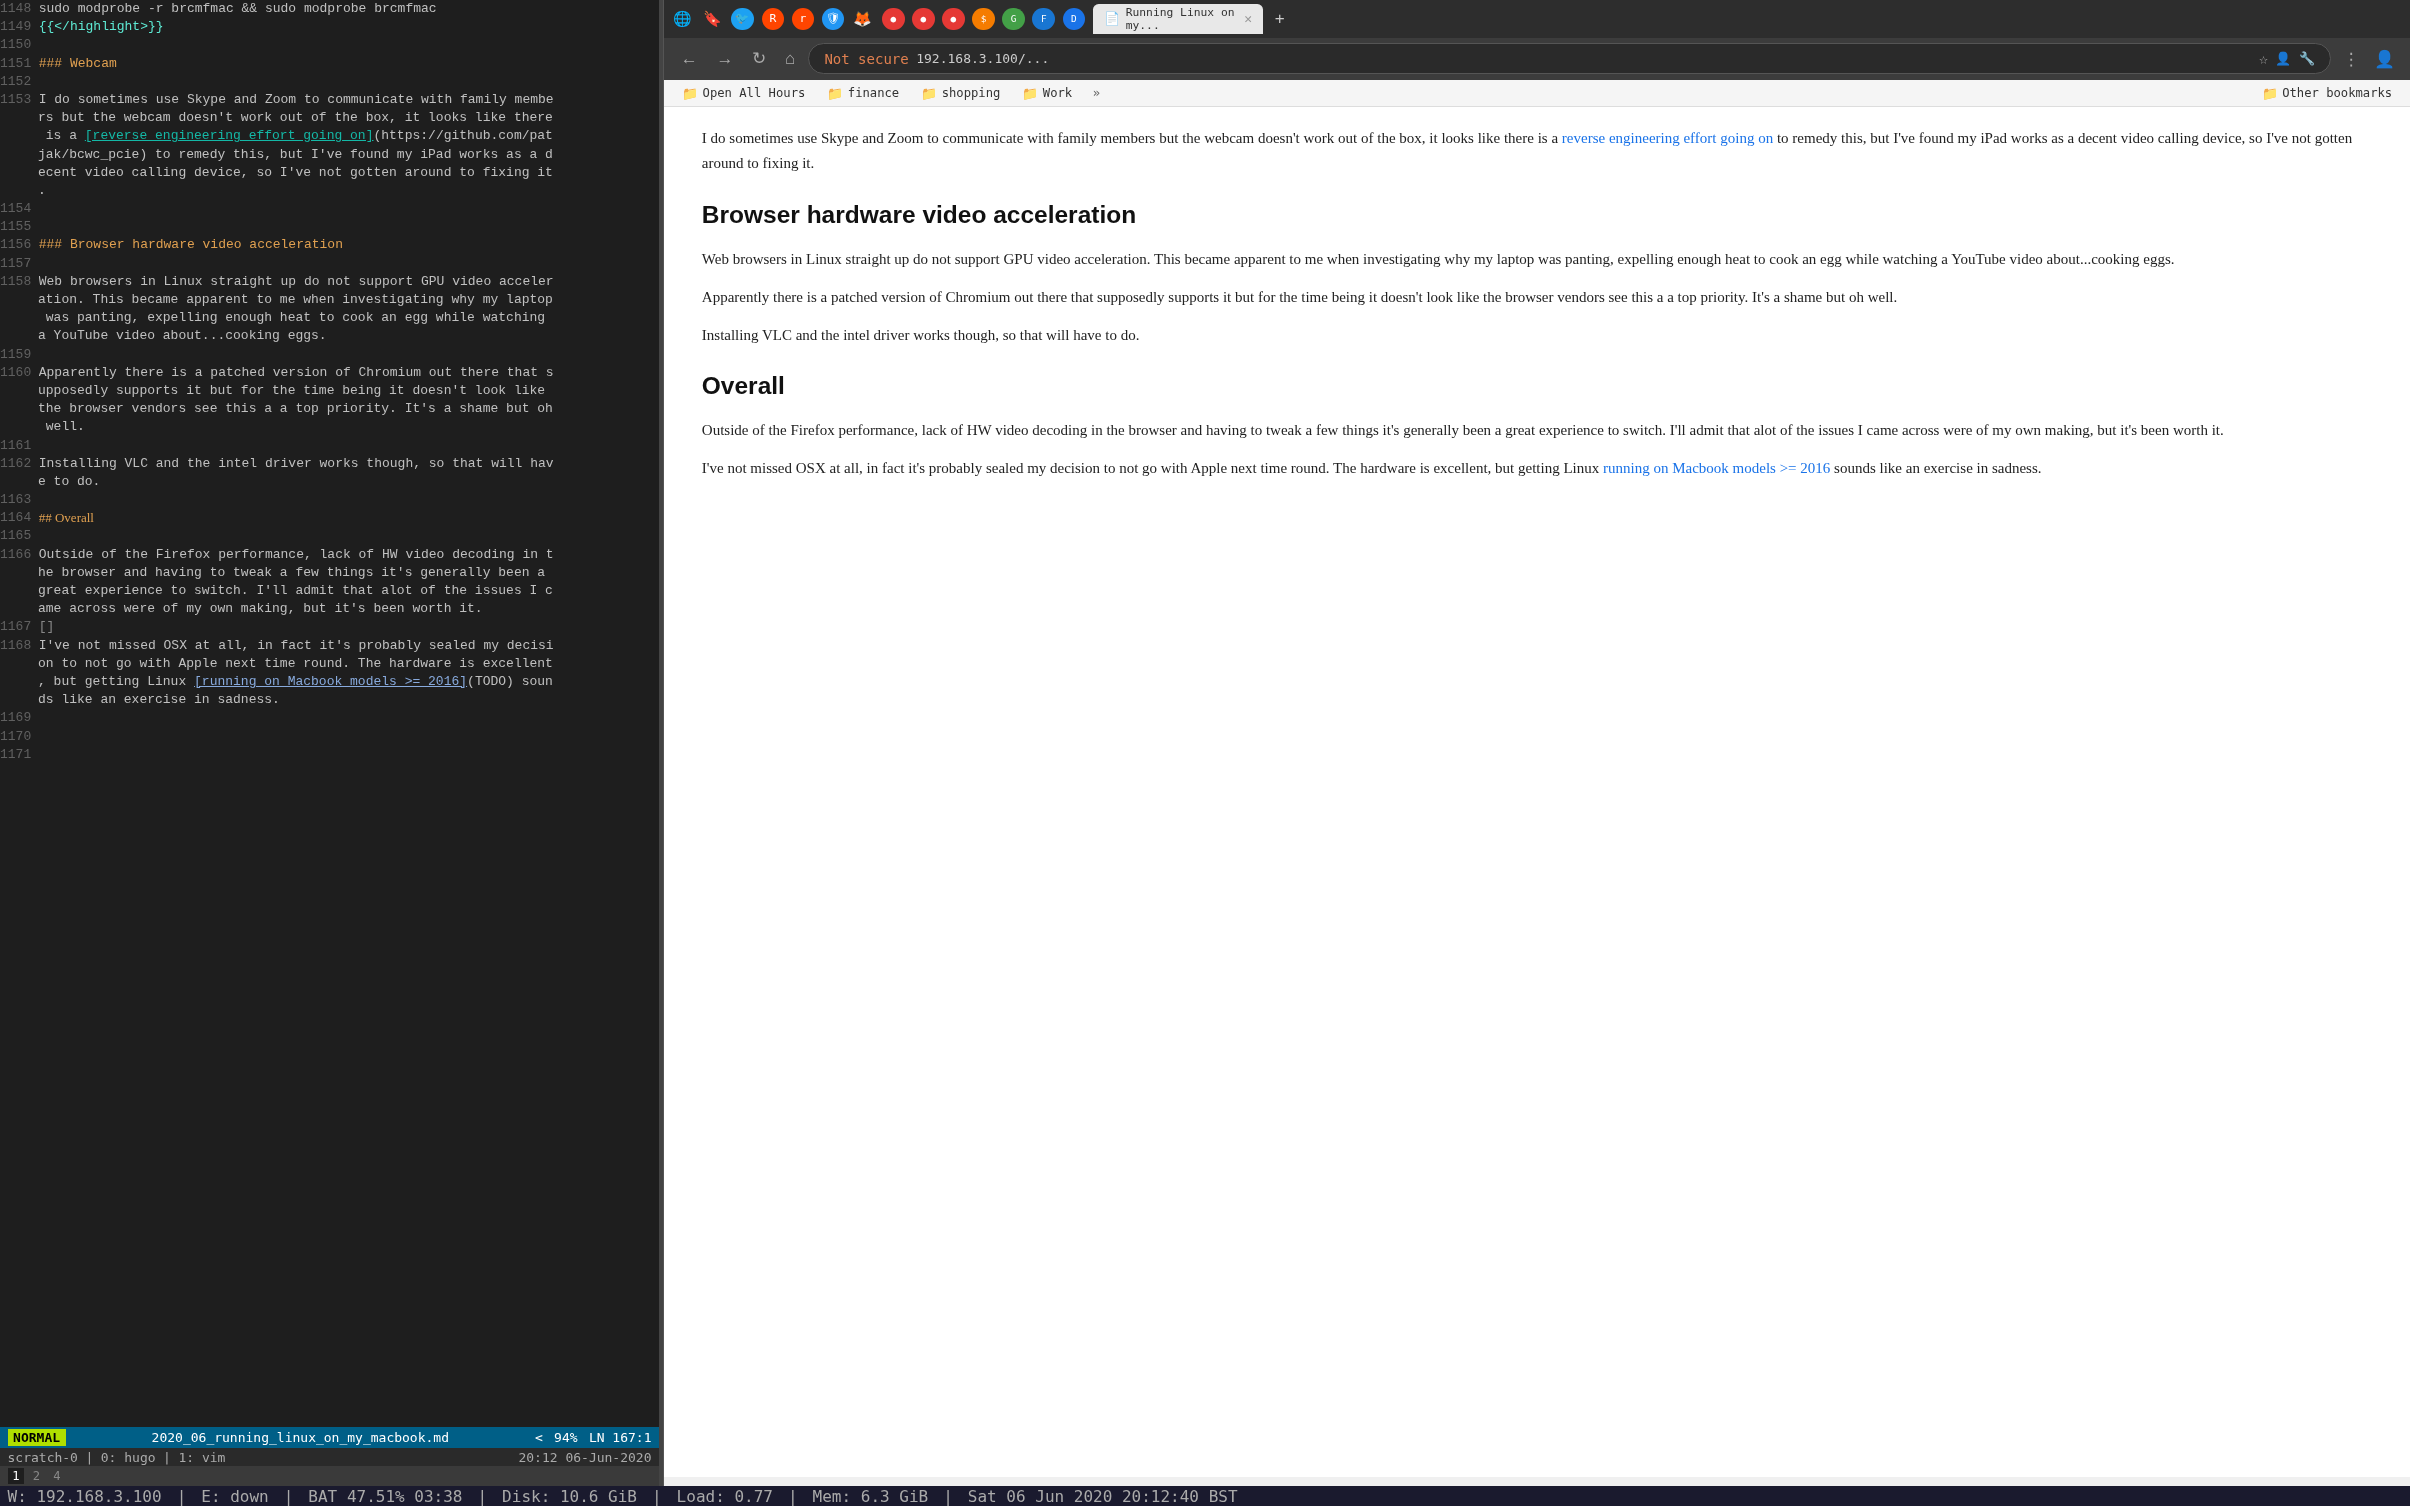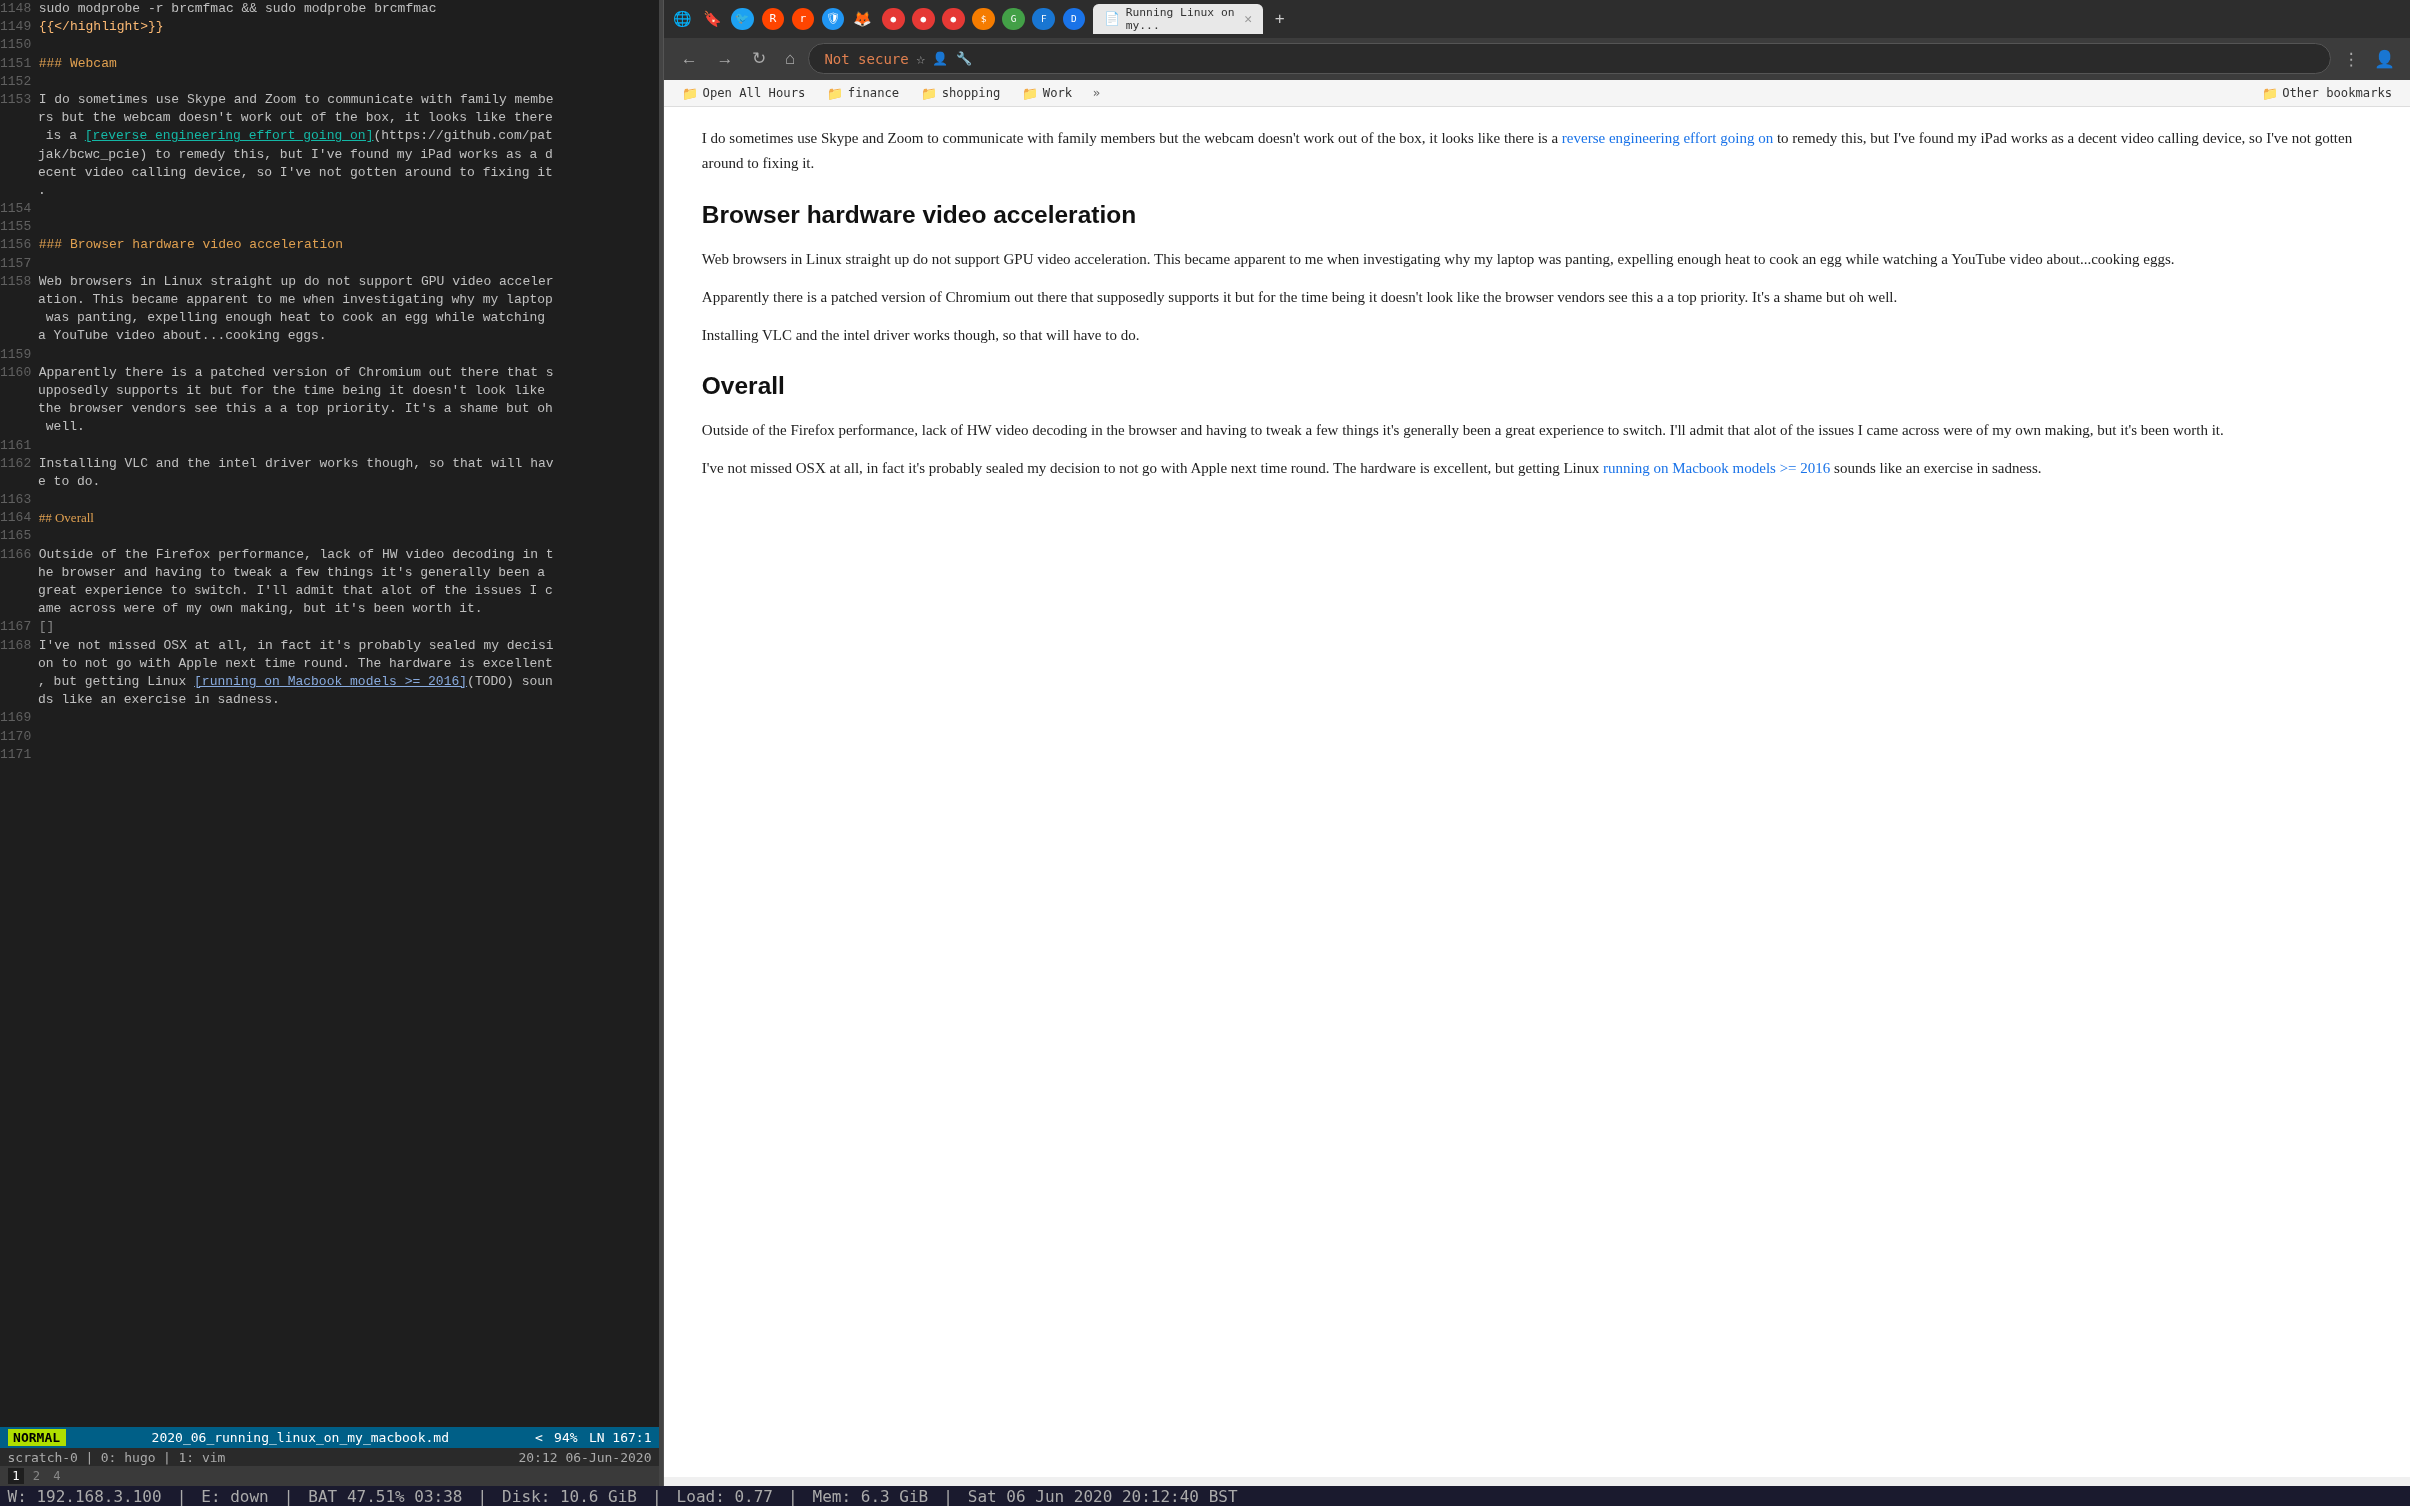--- a/index.html
+++ b/index.html
@@ -52,21 +52,21 @@
       text-align: center;
       padding-right: 7.5px;
       user-select: none;
       flex-shrink: 0;
     }
 
     .vim-line-content {
       flex: 1;
       overflow: hidden;
     }
-    .vim-code { color: #fdba74; }
+    .vim-code { color: #5eead4; }
     .vim-normal { color: #c0c0c0; }
 
     
     .vim-statusbar {
       background: #005f87;
       color: #ffffff;
       font-family: monospace;
       font-size: 13px;
       padding: 1.9px 7.5px;
       display: flex;
@@ -520,20 +520,21 @@
         </div>
       </div>
 
       <div class="browser-addressbar">
         <button class="nav-btn">←</button>
         <button class="nav-btn">→</button>
         <button class="nav-btn">↻</button>
         <button class="nav-btn">⌂</button>
         <div class="address-bar">
           <span class="address-secure">Not secure</span>
+          <span class="address-text">192.168.3.100/...</span>
           <span class="address-star">☆</span>
           <span style="color:#aaa;font-size:13px;">👤</span>
           <span style="color:#aaa;font-size:13px;">🔧</span>
         </div>
         <span style="color:#aaa;font-size:17px;cursor:pointer;padding:3.8px;">⋮</span>
         <span style="color:#aaa;font-size:17px;cursor:pointer;padding:3.8px;">👤</span>
       </div>
 
       <div class="browser-bookmarks">
         <span class="bookmark-item">

